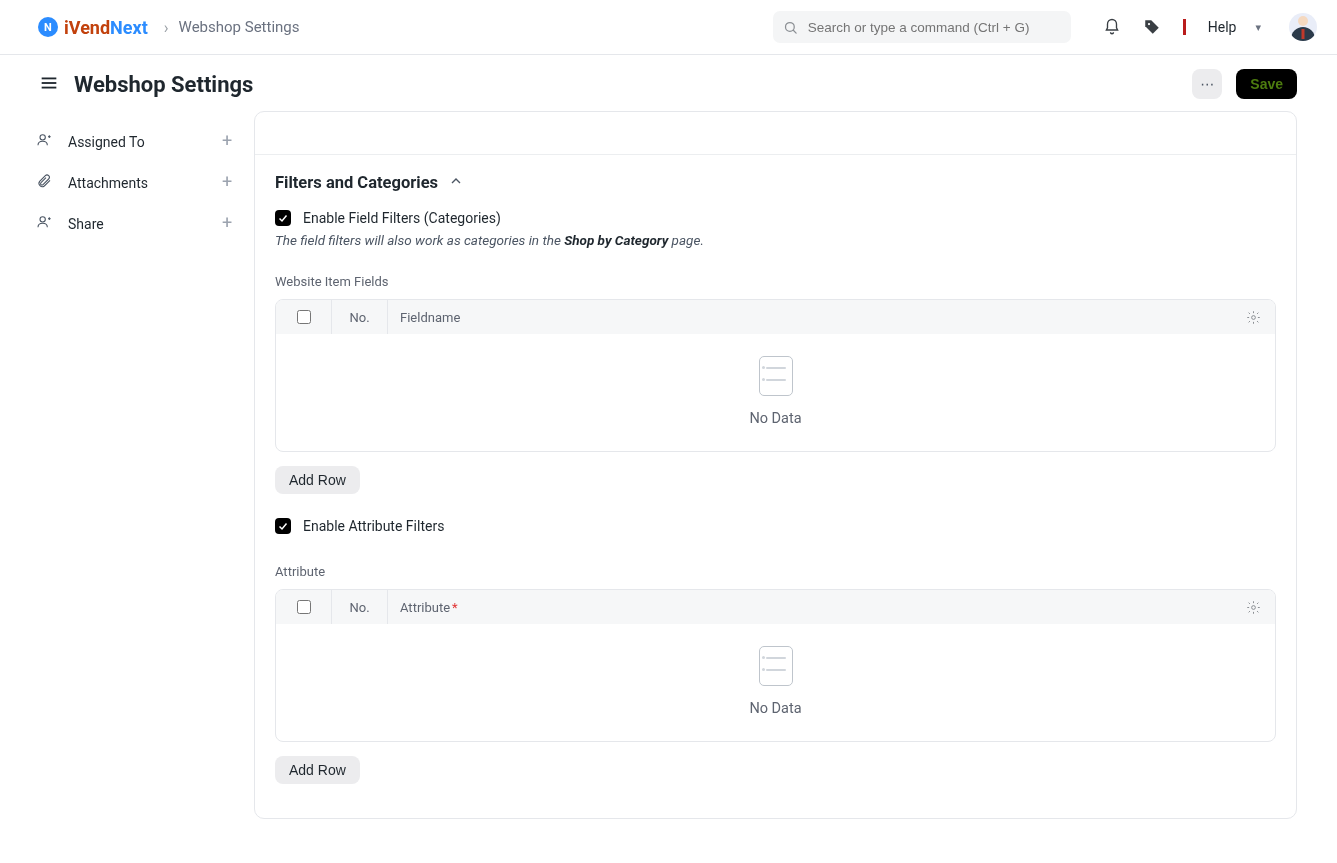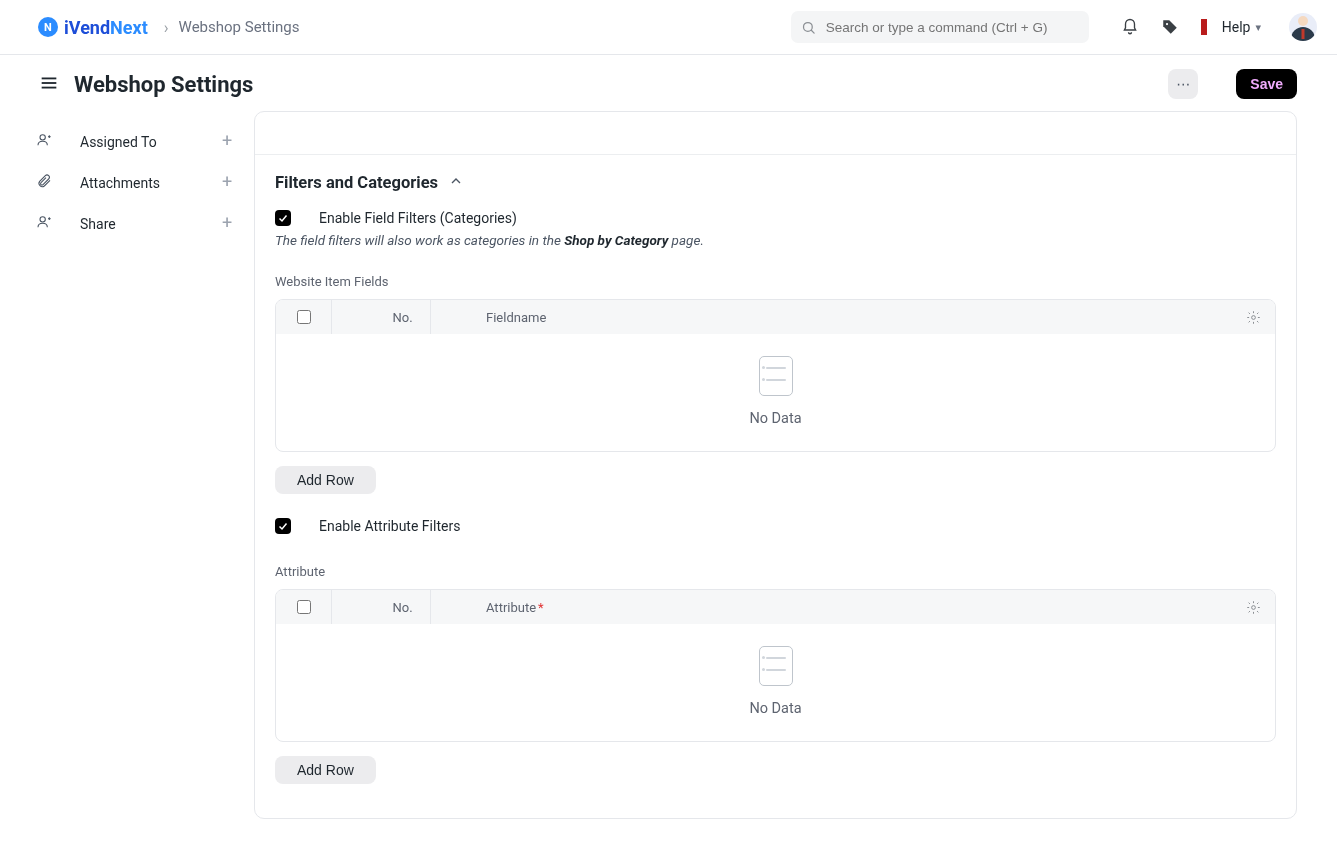--- a/index.html
+++ b/index.html
@@ -30,21 +30,21 @@
     width: 20px; height: 20px;
     border-radius: 50%;
     background: #2b8cff;
     display: inline-flex;
     align-items: center;
     justify-content: center;
     color: #fff;
     font-size: 11px;
     font-weight: 700;
   }
-  .logo-text1 { color: #1d4ed8; }
+  .logo-text1 { color: #c2410c; }
   .logo-text2 { color: #2b8cff; }
   .breadcrumb {
     display: flex;
     align-items: center;
     gap: 10px;
     margin-left: 4px;
   }
   .chev {
     color: #9aa0a6;
     font-size: 16px;
@@ -73,23 +73,23 @@
     align-items: center;
     gap: 22px;
     margin-left: 20px;
   }
   .icon { color: #4b5563; display: inline-flex; }
   .bell svg, .tag svg { width: 18px; height: 18px; stroke: #3a3f44; fill: none; stroke-width: 1.8; }
   .tag svg { fill: #3a3f44; stroke: none; }
   .help-btn {
     display: flex;
     align-items: center;
-    gap: 5px;
-    padding-left: 15px;
-    border-left: 6px solid #b91c1c;
+    gap: 19px;
+    padding-left: 22px;
+    border-left: 3px solid #b91c1c;
     color: #1f272e;
     cursor: pointer;
   }
   .avatar {
     width: 28px; height: 28px;
     border-radius: 50%;
     background: #e9edf8;
     position: relative;
     overflow: hidden;
     margin-left: 6px;
@@ -137,23 +137,23 @@
     font-size: 14px;
     cursor: pointer;
   }
   .btn-light {
     background: #ececee;
     color: #4b5563;
     padding: 7px 8px;
   }
   .btn-dark {
     background: #000;
-    color: #f0abfc;
+    color: #4d7c0f;
     font-weight: 600;
-    margin-left: 24px;
+    margin-left: 0;
   }
   
   .layout {
     display: flex;
     padding: 12px 40px 40px 36px;
     gap: 18px;
     align-items: flex-start;
   }
   .side {
     width: 200px;
@@ -163,21 +163,21 @@
     display: flex;
     align-items: center;
     justify-content: space-between;
     padding: 11px 0;
     color: #1f272e;
     font-size: 14px;
   }
   .side-item .left {
     display: flex;
     align-items: center;
-    gap: 28px;
+    gap: 16px;
   }
   .side-item svg { width: 16px; height: 16px; stroke: #4b5563; fill: none; stroke-width: 1.6; }
   .plus {
     width: 18px; height: 18px;
     color: #9ca3af;
     font-size: 18px;
     line-height: 16px;
     text-align: center;
     cursor: pointer;
   }
@@ -216,21 +216,21 @@
     margin-bottom: 18px;
   }
   .section-title {
     font-size: 16.5px;
     font-weight: 700;
   }
   .chev-up svg { width: 16px; height: 16px; stroke: #4b5563; fill: none; stroke-width: 2; }
   .check-row {
     display: flex;
     align-items: center;
-    gap: 28px;
+    gap: 12px;
     margin-bottom: 6px;
   }
   .checkbox {
     width: 16px; height: 16px;
     border-radius: 4px;
     background: #000;
     display: inline-flex;
     align-items: center;
     justify-content: center;
     cursor: pointer;
@@ -256,21 +256,20 @@
     overflow: hidden;
     margin-bottom: 14px;
   }
   .thead {
     display: flex;
     align-items: center;
     background: #f6f7f8;
     height: 34px;
     color: #5e6470;
     font-size: 13px;
-    gap: 43px;
   }
   .th-check { width: 56px; display:flex; justify-content:center; border-right:1px solid #e5e7eb; height:100%; align-items:center; }
   .th-no { width: 56px; text-align:center; border-right:1px solid #e5e7eb; height:100%; display:flex; align-items:center; justify-content:center; }
   .th-name { flex:1; padding-left: 12px; height:100%; display:flex; align-items:center; }
   .th-gear { width: 44px; display:flex; align-items:center; justify-content:center; color:#8b8f94; }
   .th-gear svg { width:15px; height:15px; stroke:#8b8f94; fill:none; stroke-width:1.6; }
   .tbody-empty {
     display:flex;
     flex-direction: column;
     align-items:center;
@@ -300,21 +299,21 @@
     background:#d1d6dc;
     left:2px;
   }
   .empty-icon .dot1 { top:9px; }
   .empty-icon .dot2 { top:21px; }
   .empty-text { color: #5e6470; font-size: 14.5px; }
   .add-row-btn {
     background: #ececee;
     border: none;
     border-radius: 8px;
-    padding: 6px 22px;
+    padding: 6px 14px;
     font-size: 14px;
     color: #1f272e;
     cursor: pointer;
   }
   .gap { height: 24px; }
   .req { color: #e03131; margin-left: 2px; }
   input[type="checkbox"].tbl-cb {
     width: 14px; height: 14px;
     accent-color: #9ca3af;
   }

